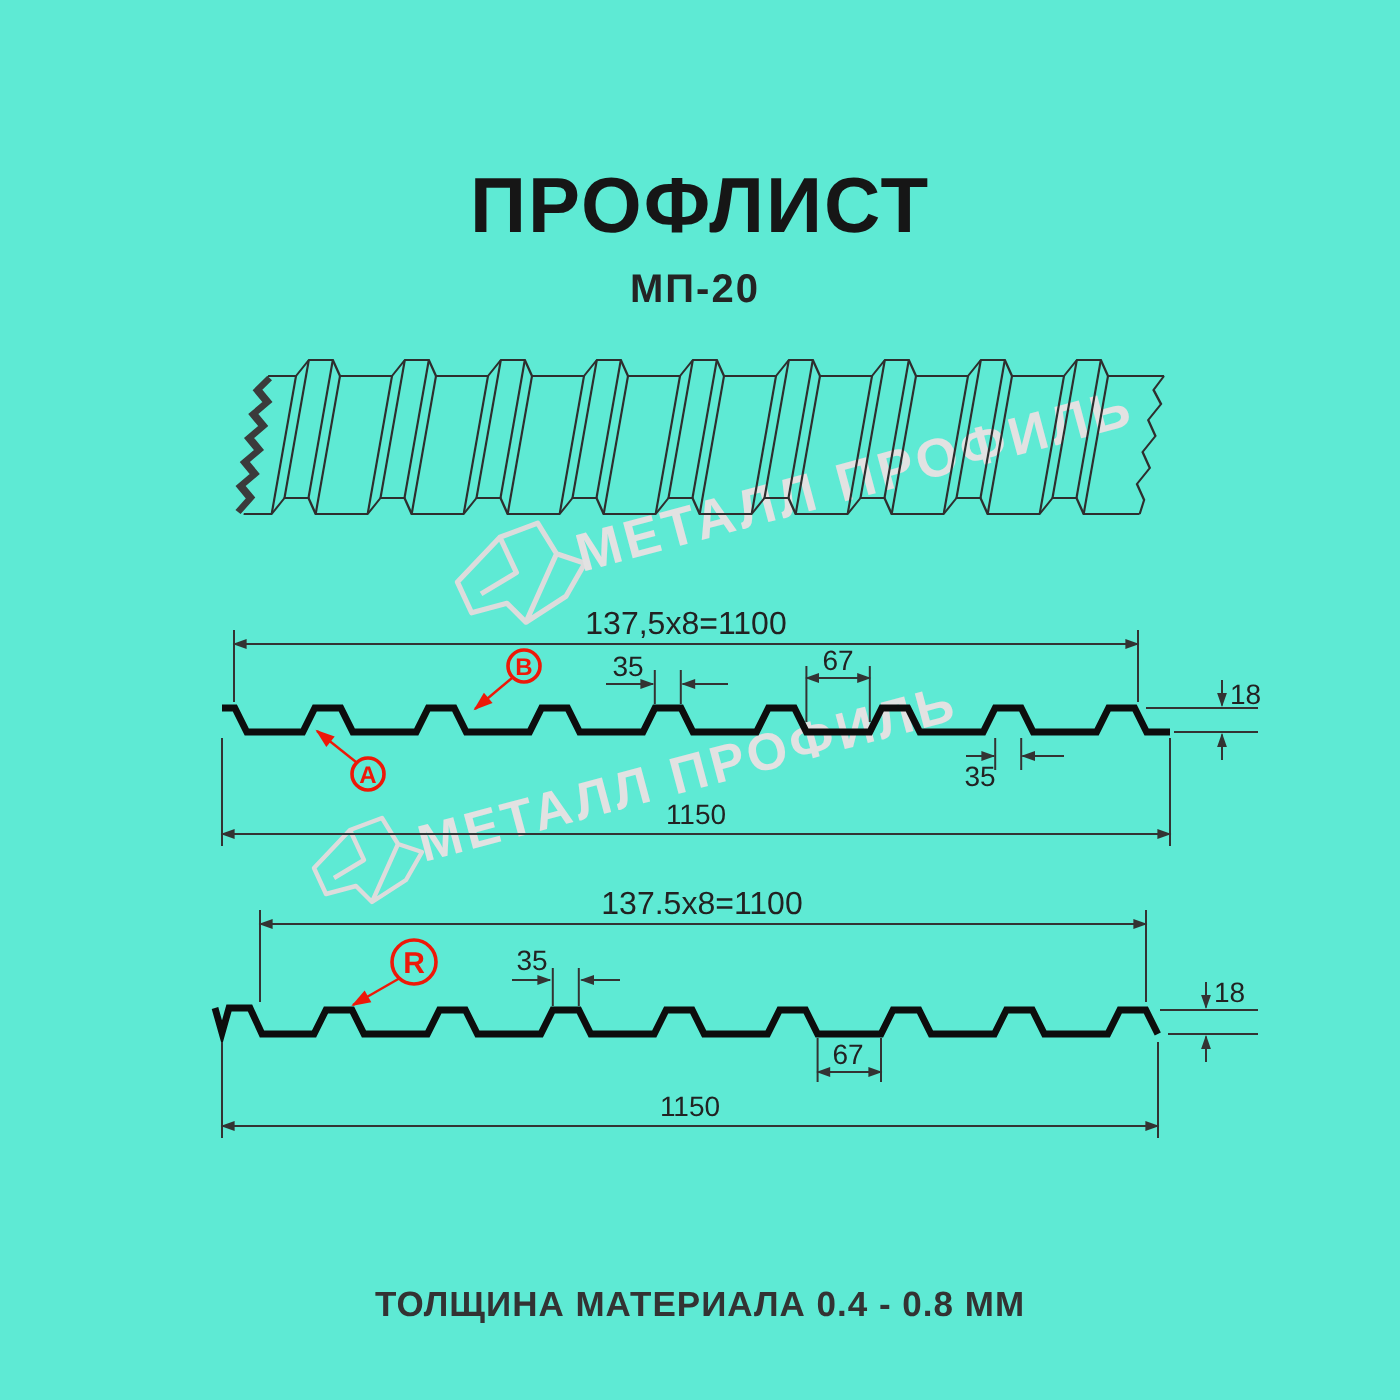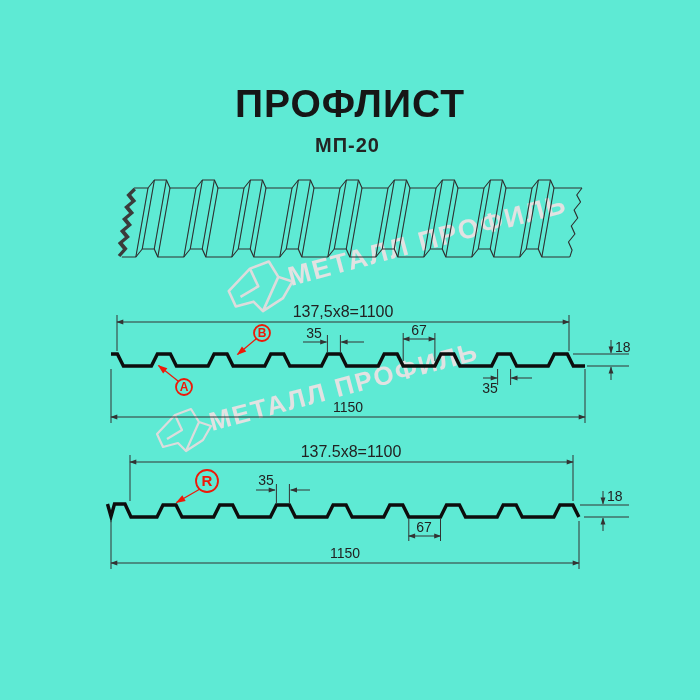--- a/index.html
+++ b/index.html
@@ -170,13 +170,14 @@
       <line class="dim" x1="579" y1="521" x2="579" y2="569"></line>
       <line class="dim" x1="111" y1="563" x2="579" y2="563" marker-start="url(#ah)" marker-end="url(#ah)"></line>
       <text class="dimtxt" font-size="15" x="345" y="558">1150</text>
 
       <line class="leader" x1="200" y1="489" x2="176.5" y2="502.5" marker-end="url(#ahr)"></line>
       <circle class="callout-circle" cx="207" cy="481" r="11" stroke-width="2"></circle>
       <text class="callout-txt" font-size="15" x="207" y="486.4">R</text>
     </g>
   </svg>
 
+  <div class="footer">ТОЛЩИНА МАТЕРИАЛА 0.4 - 0.8 ММ</div>
 </div>
 
 </body></html>

